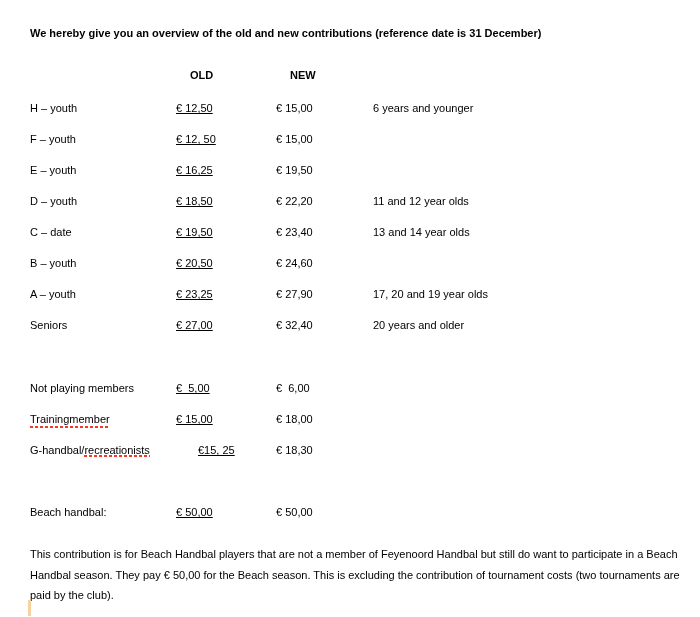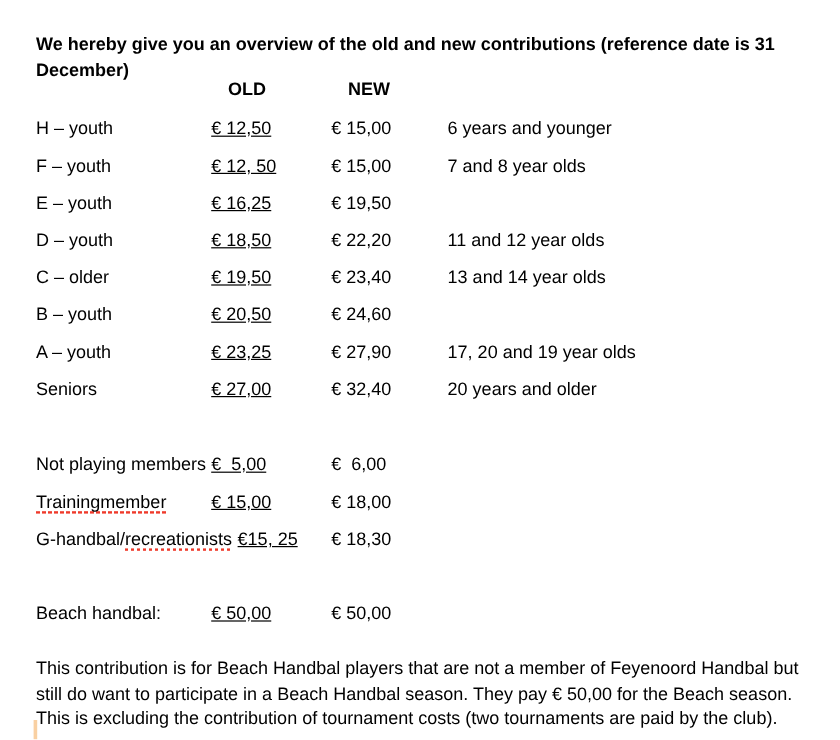--- a/index.html
+++ b/index.html
@@ -6,21 +6,21 @@
     margin: 0;
     padding: 0;
     background: #ffffff;
   }
   .page {
     position: relative;
     width: 700px;
     height: 617px;
     background: #ffffff;
     font-family: "Liberation Sans", sans-serif;
-    font-size: 15px;
+    font-size: 11px;
     color: #000000;
     overflow: hidden;
   }
   .title {
     position: absolute;
     top: 12px;
     left: 30px;
     width: 652px;
     font-weight: bold;
     line-height: 21px;
@@ -76,35 +76,34 @@
   <div class="row" style="top:100px">
     <span class="c1">H – youth</span>
     <span class="c2">€ 12,50</span>
     <span class="c3">€ 15,00</span>
     <span class="c4">6 years and younger</span>
   </div>
   <div class="row" style="top:131px">
     <span class="c1">F – youth</span>
     <span class="c2">€ 12, 50</span>
     <span class="c3">€ 15,00</span>
-    <span class="c4">7 and 8 year olds</span>
   </div>
   <div class="row" style="top:162px">
     <span class="c1">E – youth</span>
     <span class="c2">€ 16,25</span>
     <span class="c3">€ 19,50</span>
   </div>
   <div class="row" style="top:193px">
     <span class="c1">D – youth</span>
     <span class="c2">€ 18,50</span>
     <span class="c3">€ 22,20</span>
     <span class="c4">11 and 12 year olds</span>
   </div>
   <div class="row" style="top:224px">
-    <span class="c1">C – older</span>
+    <span class="c1">C – date</span>
     <span class="c2">€ 19,50</span>
     <span class="c3">€ 23,40</span>
     <span class="c4">13 and 14 year olds</span>
   </div>
   <div class="row" style="top:255px">
     <span class="c1">B – youth</span>
     <span class="c2">€ 20,50</span>
     <span class="c3">€ 24,60</span>
   </div>
   <div class="row" style="top:286px">

